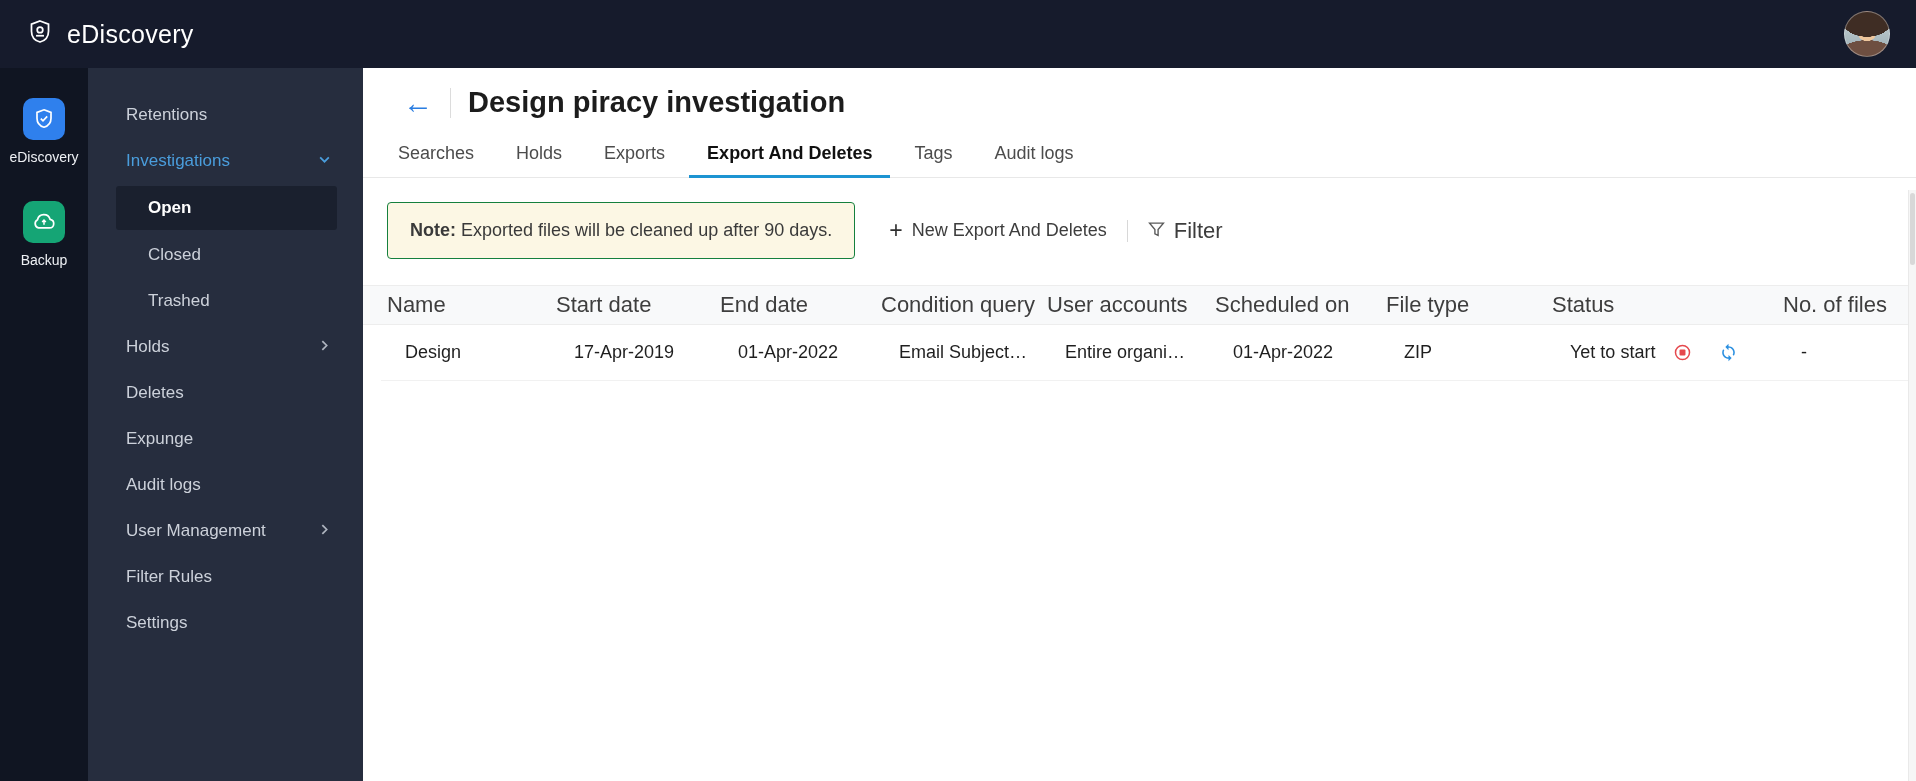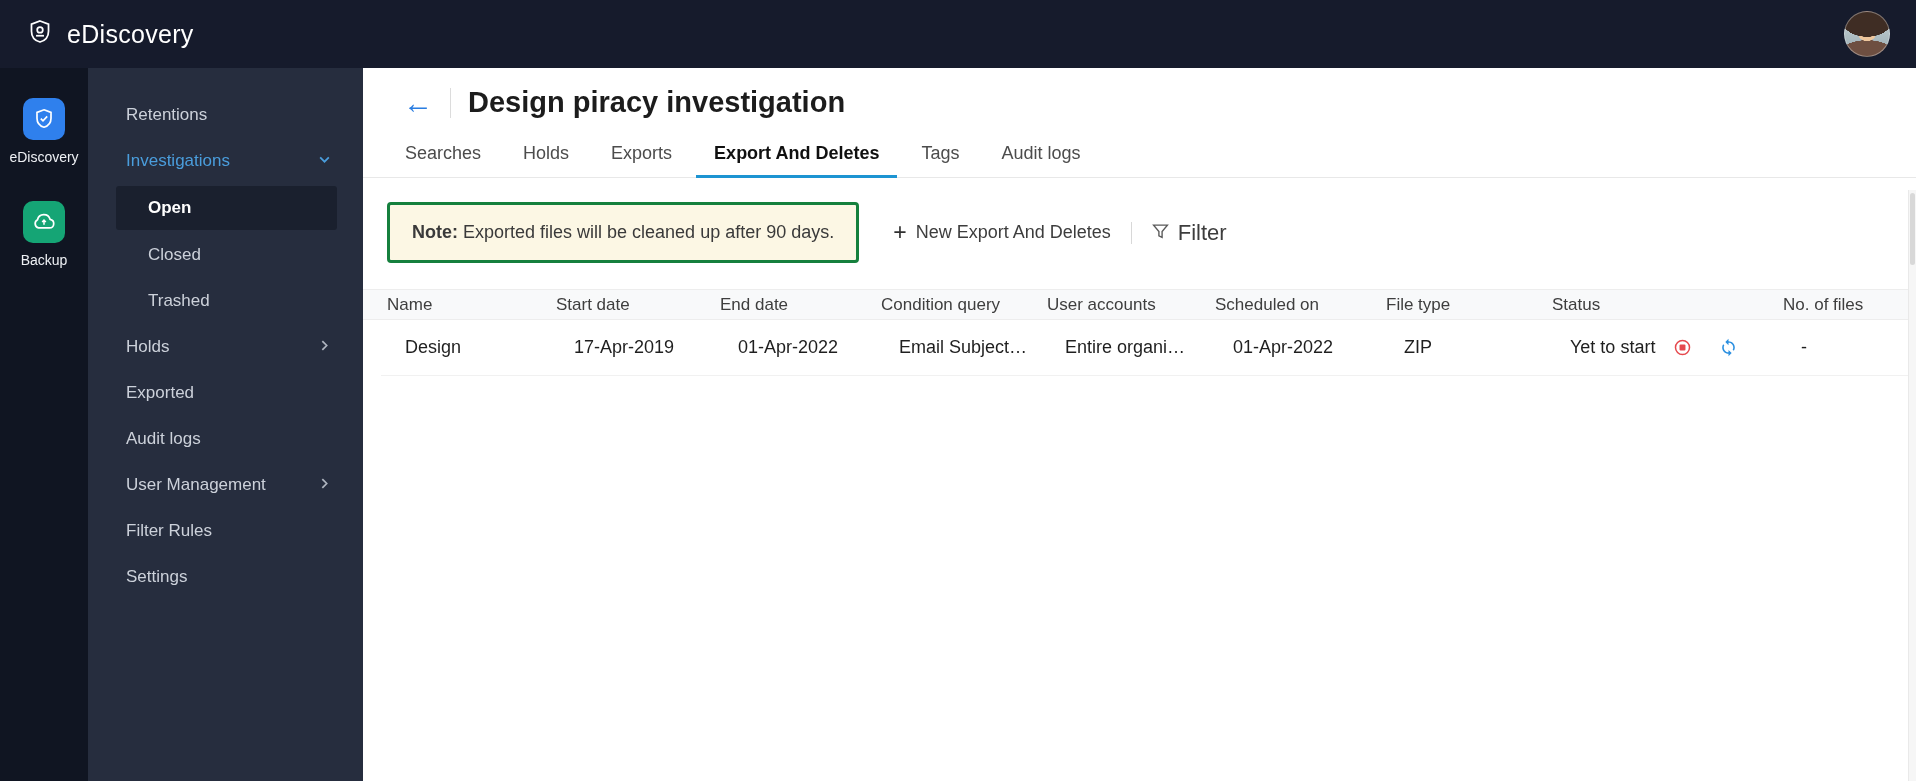--- a/index.html
+++ b/index.html
@@ -38,37 +38,37 @@
   .chev { color:#aeb4bf; }
   .side-item.blue .chev { color:#4a9ddc; }
 
   
   .main { flex:1; position:relative; background:#fff; }
   .page-head { display:flex; align-items:center; gap:17px; padding:18px 0 10px 40px; }
   .back { color:#2a7de1; font-size:30px; line-height:1; cursor:pointer; }
   .head-divider { width:1px; height:30px; background:#dcdcdc; }
   .page-title { font-size:29px; font-weight:700; color:#1c1c1c; }
 
-  .tabs { display:flex; gap:6px; padding-left:24px; border-bottom:1px solid #e8e8e8; }
+  .tabs { display:flex; gap:6px; padding-left:17px; border-bottom:1px solid #e8e8e8; }
   .tab { position:relative; padding:14px 18px 13px; font-size:18px; color:#4c4c4c; cursor:pointer; white-space:nowrap; }
   .tab.active { color:#101010; font-weight:700; }
   .tab.active::after { content:""; position:absolute; left:0; right:0; bottom:-1px; height:3px; background:#1d94d2; }
 
   .toolbar-row { display:flex; align-items:center; padding:24px 0 0 24px; }
-  .note-box { background:#fcf7e4; border:3px solid #15803d; border-radius:4px; padding:17px 22px; font-size:18px; color:#3a3a3a; }
+  .note-box { background:#fcf7e4; border:1px solid #15803d; border-radius:4px; padding:17px 22px; font-size:18px; color:#3a3a3a; }
   .note-label { font-weight:700; }
   .new-export { display:flex; align-items:center; gap:9px; margin-left:34px; font-size:18px; color:#3d3d3d; cursor:pointer; }
   .plus { font-size:23px; line-height:1; color:#2f2f2f; }
   .action-divider { width:1px; height:22px; background:#d8d8d8; margin:0 20px; }
   .filter-btn { display:flex; align-items:center; gap:9px; font-size:22px; color:#3d3d3d; cursor:pointer; }
 
   
   .table { margin-top:26px; }
   .thead, .trow { display:grid; grid-template-columns:169px 164px 161px 166px 168px 171px 166px 231px 1fr; align-items:center; padding-left:24px; }
-  .thead { height:31px; background:#f8f9fa; border-top:1px solid #ededed; border-bottom:1px solid #ededed; font-size:17px; color:#3e3e3e; }
+  .thead { height:40px; background:#f8f9fa; border-top:1px solid #ededed; border-bottom:1px solid #ededed; font-size:22px; color:#3e3e3e; }
   .trow { height:56px; font-size:18px; color:#1f1f1f; border-bottom:1px solid #f1f1f1; cursor:pointer;margin-left:18px; }
   .status-cell { display:flex; align-items:center; gap:19px; }
   .icon-btn { display:inline-flex; align-items:center; cursor:pointer; }
   .refresh { margin-left:9px; }
 
   
   .scrollbar { position:absolute; top:122px; right:0; bottom:0; width:8px; background:#f6f6f6; border-left:1px solid #e9e9e9; }
   .scroll-thumb { position:absolute; top:3px; right:1px; width:5px; height:72px; background:#d8d8d8; border-radius:3px; }
 </style>
 </head>
@@ -136,21 +136,24 @@
       </div>
       <div class="side-item">
         <span>Holds</span>
         <span class="chev">
           <svg width="13" height="13" viewBox="0 0 12 12" fill="none" stroke="currentColor" stroke-width="1.6">
               <polyline points="4,2 8,6 4,10"></polyline>
             </svg>
         </span>
       </div>
       <div class="side-item">
-        <span>Exported</span>
+        <span>Deletes</span>
+      </div>
+      <div class="side-item">
+        <span>Expunge</span>
       </div>
       <div class="side-item">
         <span>Audit logs</span>
       </div>
       <div class="side-item">
         <span>User Management</span>
         <span class="chev">
           <svg width="13" height="13" viewBox="0 0 12 12" fill="none" stroke="currentColor" stroke-width="1.6">
               <polyline points="4,2 8,6 4,10"></polyline>
             </svg>

